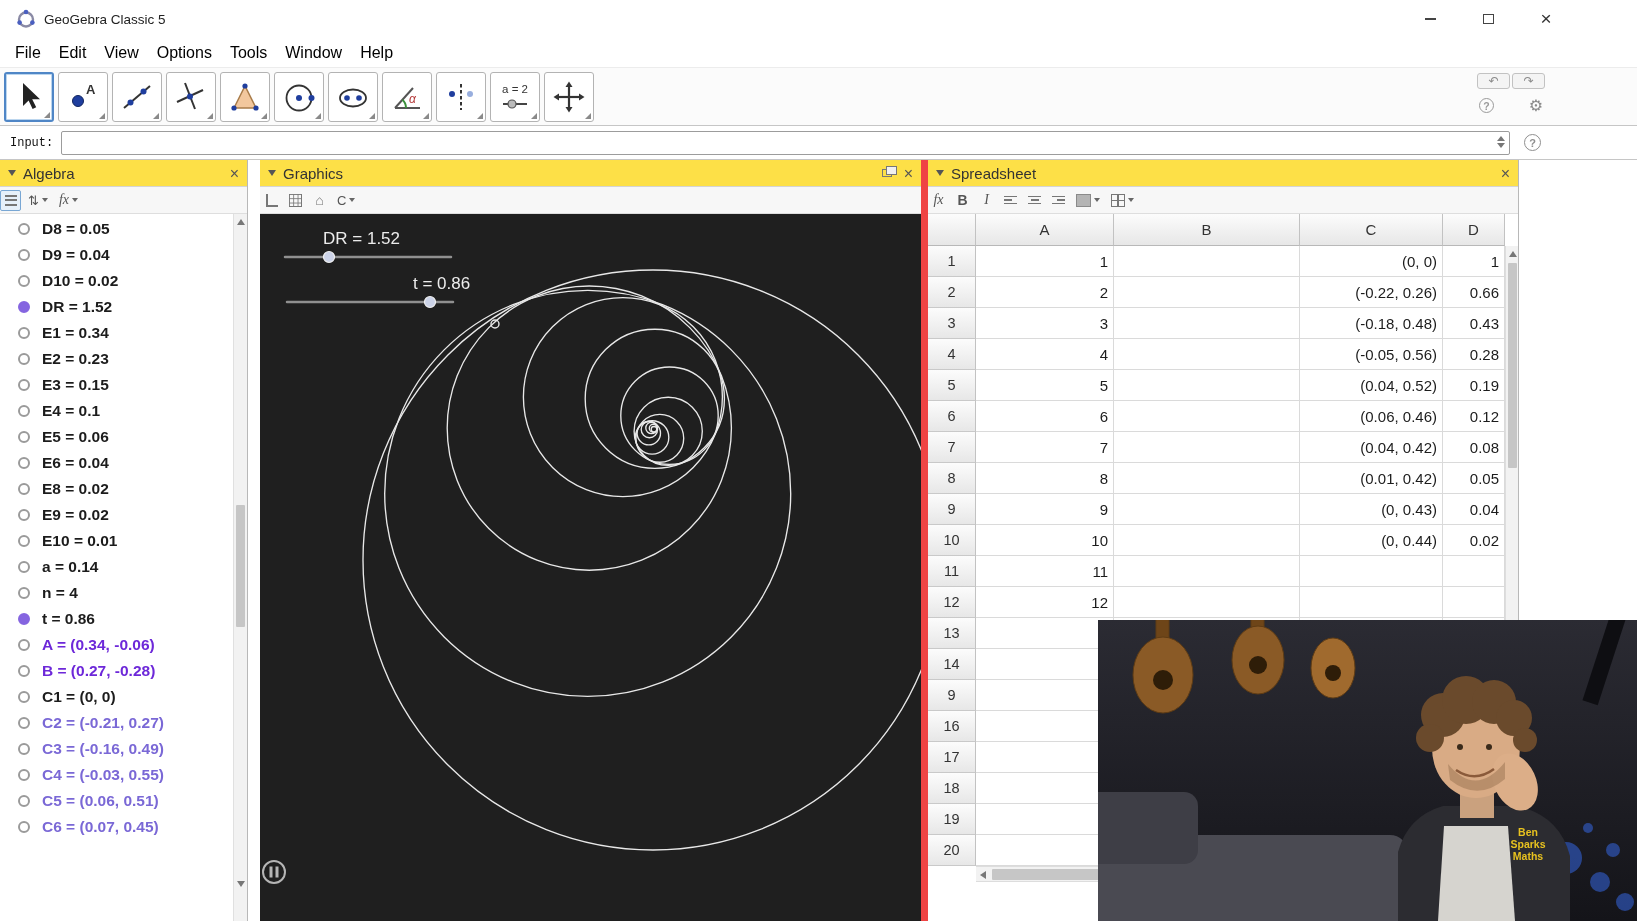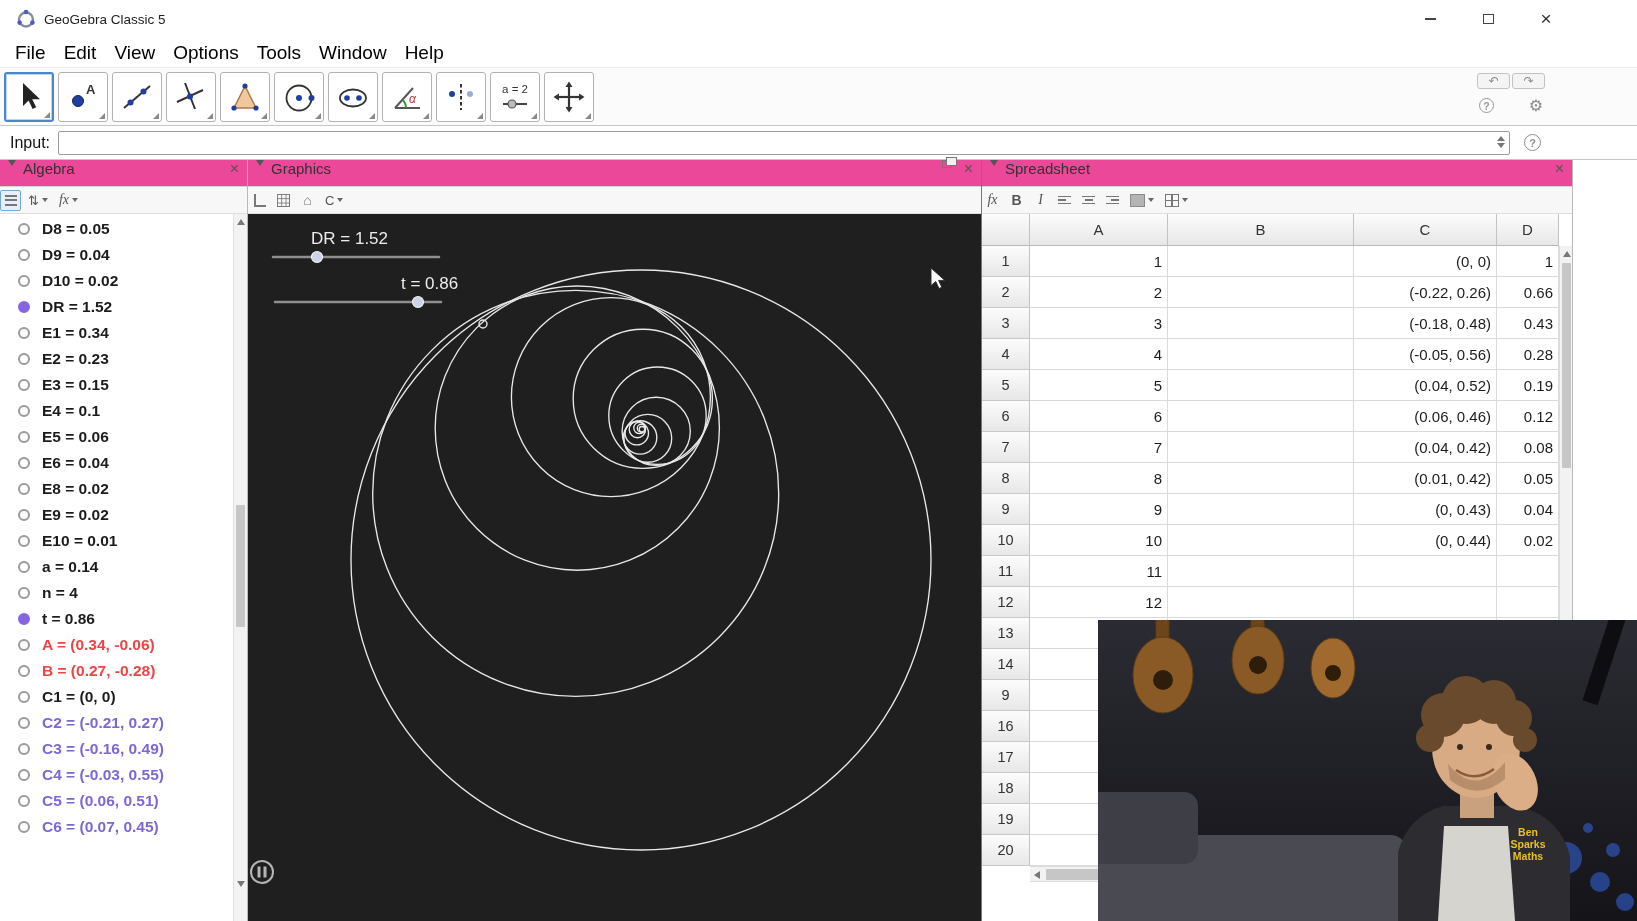--- a/index.html
+++ b/index.html
@@ -11,21 +11,21 @@
   .title-bar{height:38px;display:flex;align-items:center;padding-left:16px;background:#fff;}
   .title-text{margin-left:8px;font-size:13.5px;color:#222;}
   .win-controls{margin-left:auto;margin-right:62px;display:flex;height:38px;}
   .win-btn{width:58px;height:38px;display:flex;align-items:center;justify-content:center;color:#444;}
   .ic-min{width:11px;height:2px;background:#444;}
   .ic-max{width:11px;height:10px;border:1.4px solid #444;}
   .ic-close::before{content:"×";font-size:19px;line-height:1;color:#333;}
 
   
   .menu-bar{height:30px;display:flex;align-items:center;padding-left:6px;background:#fff;border-bottom:1px solid #ececec;}
-  .menu-item{border:none;background:none;font-family:inherit;font-size:19px;font-weight:500;color:#000;padding:2px 9px;}
+  .menu-item{border:none;background:none;font-family:inherit;font-size:16px;font-weight:500;color:#000;padding:2px 9px;}
 
   
   .toolbar{height:58px;background:#fbfbfb;border-bottom:1px solid #c6c6c6;display:flex;align-items:center;
            padding-left:4px;gap:4px;position:relative;}
   .tool{width:50px;height:50px;background:#fff;border:1px solid #b3b3b3;border-radius:3px;position:relative;
         display:flex;align-items:center;justify-content:center;padding:0;}
   .tool.selected{border:2px solid #4f86c6;box-shadow:inset 0 0 0 1px #bcd6ee;}
   .tool .dd{position:absolute;right:2px;bottom:2px;width:0;height:0;
             border-left:6px solid transparent;border-bottom:6px solid #8a8a8a;}
   .tb-right{position:absolute;right:92px;top:5px;width:68px;}
@@ -34,40 +34,40 @@
           font-size:12px;line-height:13px;display:flex;align-items:center;justify-content:center;padding:0;}
   .ic-undo::before{content:"↶";}
   .ic-redo::before{content:"↷";}
   .hg-row{margin-top:7px;display:flex;justify-content:space-between;align-items:center;padding:0 2px;}
   .help-dot{width:15px;height:15px;border:1.6px solid #9a9a9a;border-radius:50%;color:#9a9a9a;
             font-size:10.5px;font-weight:bold;display:flex;align-items:center;justify-content:center;}
   .ic-gear::before{content:"⚙";font-size:16px;color:#8a8a8a;}
 
   
   .input-bar{height:34px;display:flex;align-items:center;padding-left:10px;background:#fff;border-bottom:1px solid #c6c6c6;}
-  .input-label{font-size:16px;color:#111;}
+  .input-label{font-size:12px;color:#111;font-family:Liberation Mono, monospace;}
   .input-wrap{flex:1;position:relative;margin-left:8px;}
   .input-wrap input{width:100%;height:24px;border:1px solid #9c9c9c;border-radius:2px;font-family:inherit;
                     font-size:14px;padding:0 18px 0 6px;outline:none;}
   .spin{position:absolute;right:5px;top:5px;display:flex;flex-direction:column;gap:2px;}
   .spin i{display:block;width:0;height:0;border-left:4px solid transparent;border-right:4px solid transparent;}
   .spin .u{border-bottom:5px solid #777;}
   .spin .d{border-top:5px solid #777;}
   .input-help{margin:0 96px 0 14px;width:17px;height:17px;border:1.6px solid #8f8f8f;border-radius:50%;
               color:#8f8f8f;font-size:11px;font-weight:bold;display:flex;align-items:center;justify-content:center;}
 
   
   .main{position:absolute;top:160px;left:0;right:0;bottom:0;display:flex;background:#fff;}
   .panel{display:flex;flex-direction:column;background:#fff;}
   .panel-algebra{width:248px;border-right:1px solid #b8b8b8;}
-  .panel-graphics{width:734px;border-right:1px solid #ef4444;}
+  .panel-graphics{width:668px;border-right:7px solid #ef4444;margin-left:12px;}
   .panel-spreadsheet{width:591px;border-right:1px solid #b8b8b8;}
   .right-gap{flex:1;background:#fff;}
 
-  .panel-header{height:27px;background:#ec4899;border-bottom:1px solid #d4d4d4;display:flex;
+  .panel-header{height:27px;background:#fde047;border-bottom:1px solid #d4d4d4;display:flex;align-items:center;
                 padding:0 8px;font-size:15px;color:#333;flex:none;}
   .tri{width:0;height:0;border-left:4.5px solid transparent;border-right:4.5px solid transparent;
        border-top:6px solid #555;margin-right:7px;}
   .ph-close{margin-left:auto;}
   .ph-close::before{content:"×";font-size:16px;color:#555;line-height:1;}
   .popout{width:10px;height:8px;border:1.2px solid #777;position:relative;margin-right:12px;margin-left:auto;}
   .popout::before{content:"";position:absolute;left:3px;top:-4px;width:9px;height:7px;border:1.2px solid #777;background:#f0f0f0;}
   .popout+.ph-close{margin-left:0;}
 
   .stylebar{height:27px;background:#f7f7f7;border-bottom:1px solid #dedede;display:flex;align-items:center;
@@ -102,21 +102,21 @@
 
   
   .alg-list{flex:1;overflow:hidden;position:relative;padding-top:2px;}
   .alg-item{height:26px;display:flex;align-items:center;padding-left:18px;}
   .bullet{width:12px;height:12px;border-radius:50%;border:2px solid #9a9a9a;margin-right:12px;flex:none;}
   .bullet.filled{border-color:#8565e0;background:#8565e0;}
   .bullet.minus{border:1px solid #999;border-radius:2px;width:13px;height:13px;position:relative;margin-left:-6px;margin-right:9px;}
   .bullet.minus::before{content:"";position:absolute;left:2px;right:2px;top:50%;height:1.6px;background:#555;transform:translateY(-50%);}
   .alg-text{font-size:15.5px;font-weight:600;white-space:nowrap;}
   .c-black{color:#1c1c1c;}
-  .c-blue{color:#ef4444;}
+  .c-blue{color:#6d28d9;}
   .c-purple{color:#7a68d6;}
 
   .v-scroll{position:absolute;top:0;right:0;bottom:0;width:14px;background:#f2f2f2;border-left:1px solid #e0e0e0;}
   .v-thumb{position:absolute;left:2px;width:9px;background:#c6c6c6;border-radius:1px;}
   .sarrow{position:absolute;left:3px;width:0;height:0;}
   .sarrow-up{top:5px;border-left:4px solid transparent;border-right:4px solid transparent;border-bottom:6px solid #777;}
   .sarrow-down{border-left:4px solid transparent;border-right:4px solid transparent;border-top:6px solid #777;}
 
   
   .g-canvas{flex:1;position:relative;background:#1f1f1f;overflow:hidden;}

